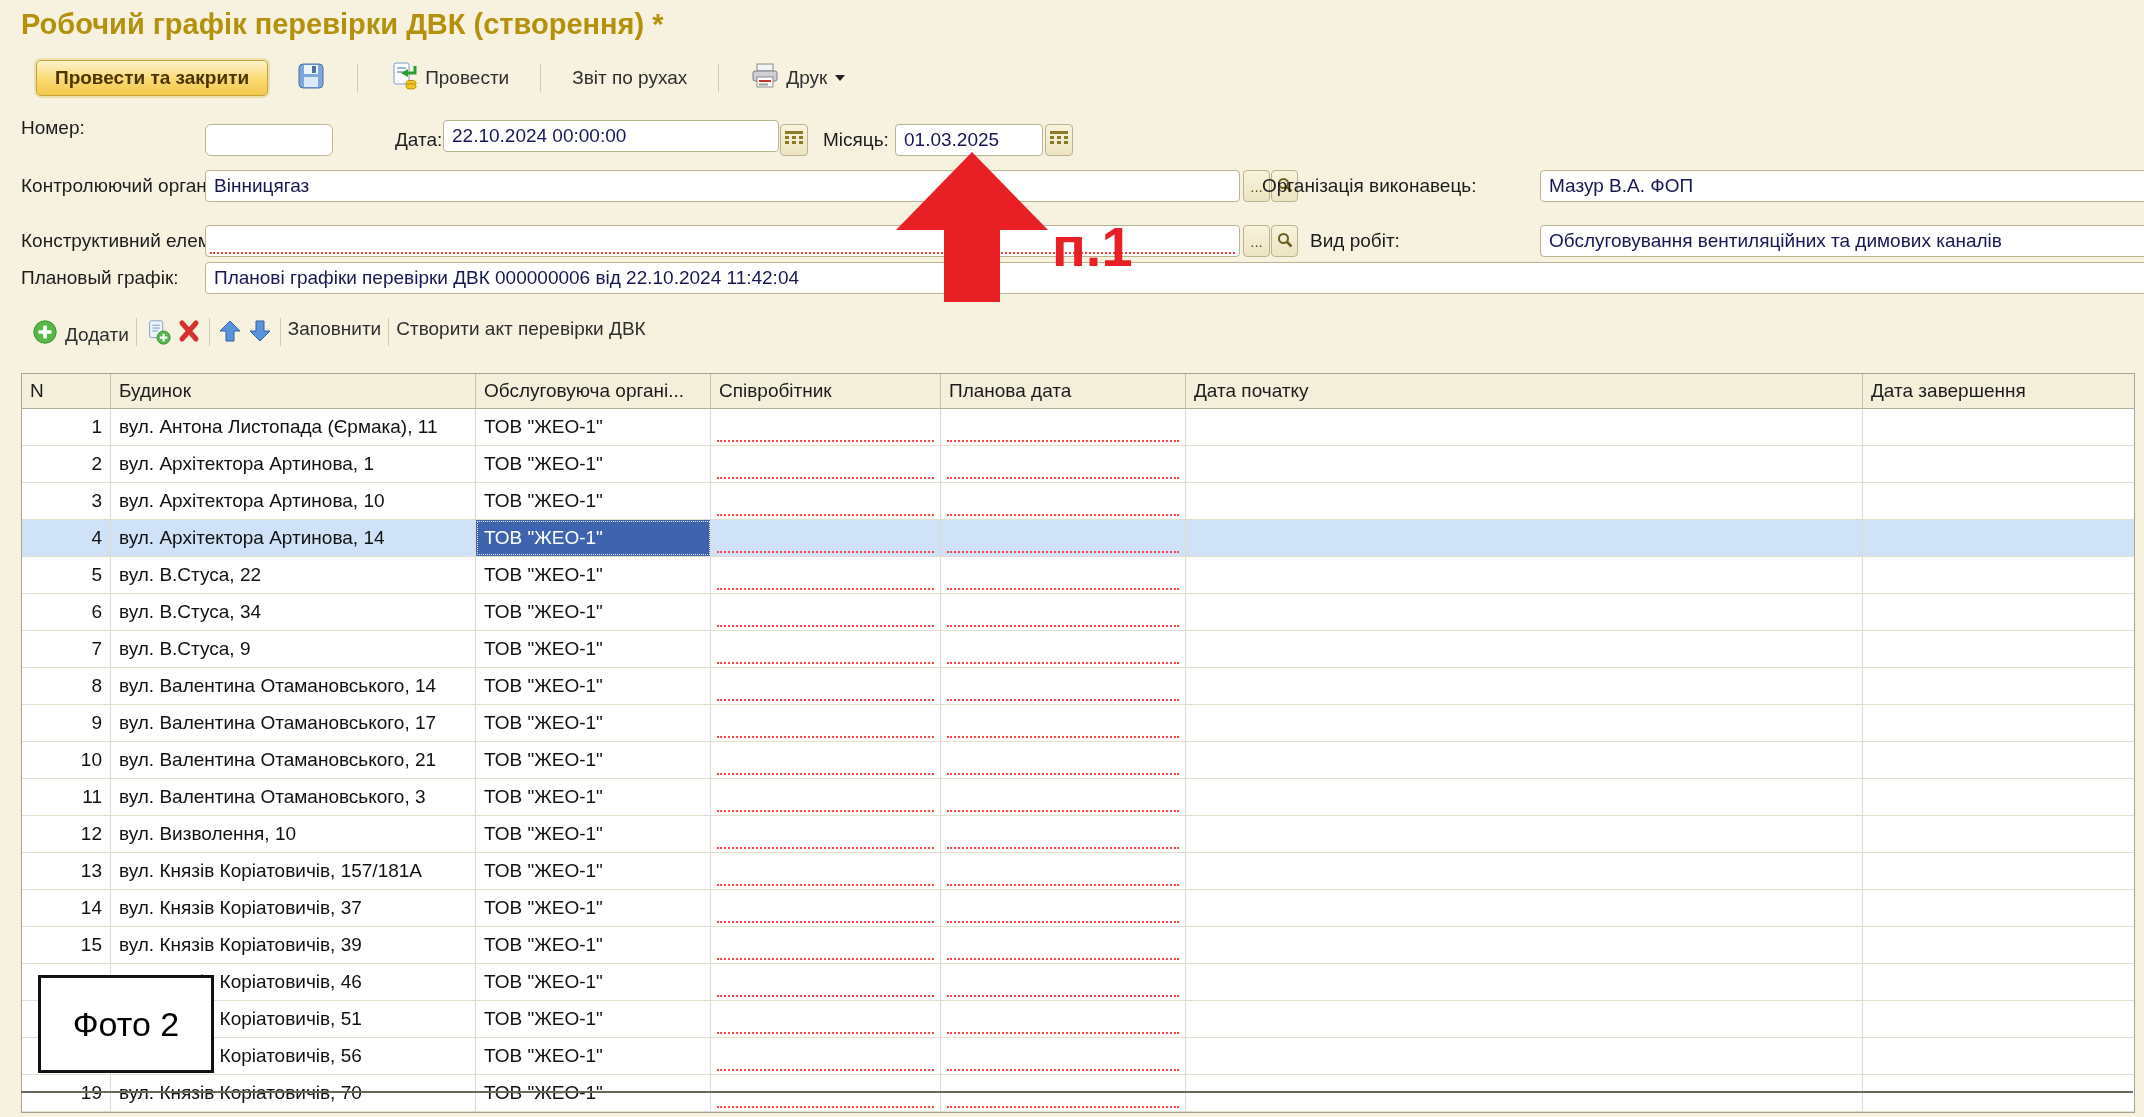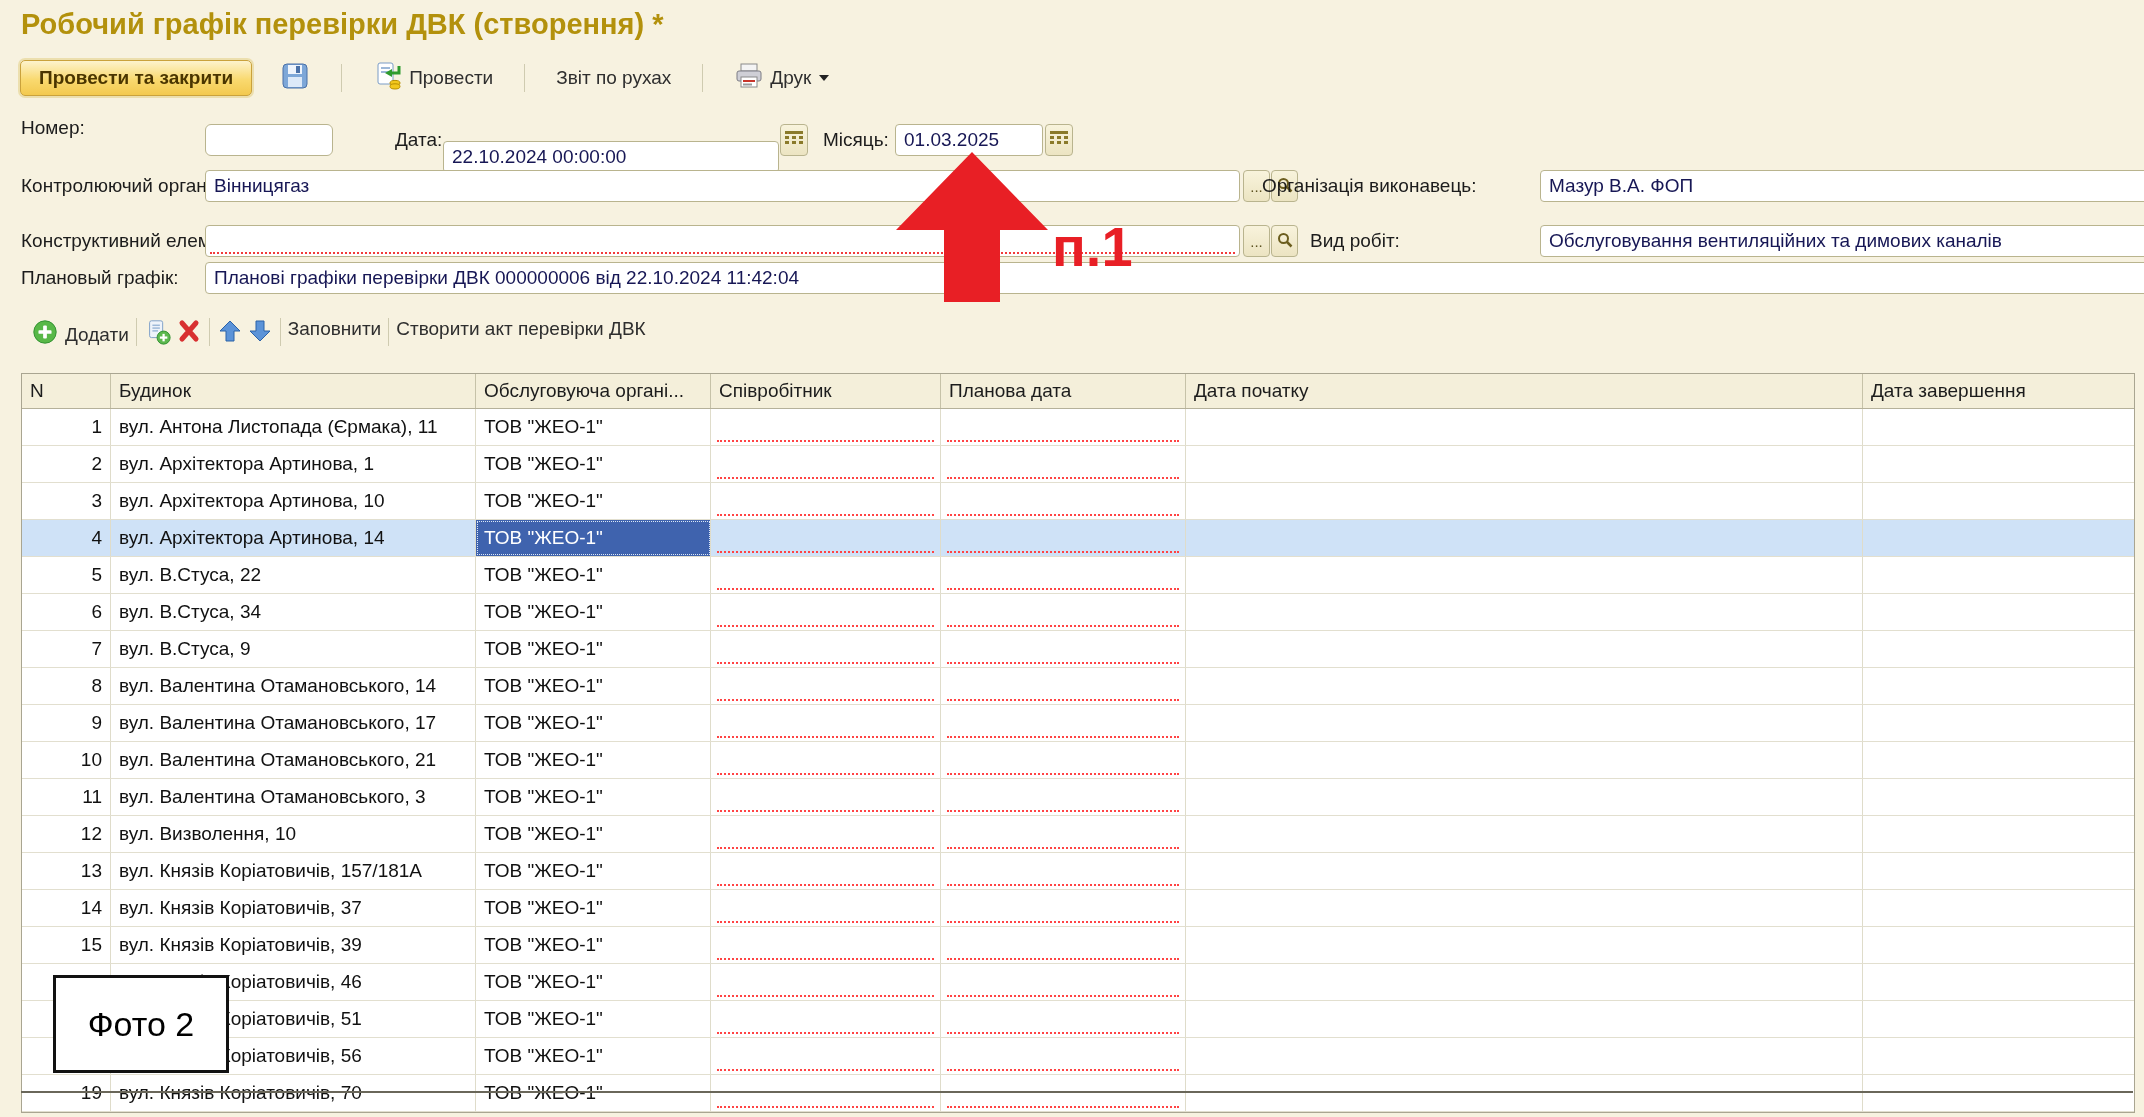--- a/index.html
+++ b/index.html
@@ -1,21 +1,21 @@
 <!DOCTYPE html>
 <html><head>
 <meta charset="utf-8">
 <style>
   html,body{margin:0;padding:0;}
   .page{position:relative;width:2144px;height:1117px;background:#f7f2e0;overflow:hidden;
         font-family:"Liberation Sans",sans-serif;font-size:19px;color:#1c1c1c;}
   
   .title{position:absolute;left:21px;top:8px;font-size:29px;font-weight:bold;color:#b3910c;}
   
-  .toolbar{position:absolute;left:0;top:56px;height:44px;display:flex;align-items:center;gap:28px;padding-left:20px;}
+  .toolbar{position:absolute;left:16px;top:56px;height:44px;display:flex;align-items:center;gap:28px;padding-left:20px;}
   .tbl-toolbar{position:absolute;left:31px;top:318px;height:42px;display:flex;align-items:flex-start;gap:4px;}
   .btn-primary{display:inline-block;padding:6px 18px;font-size:19px;font-weight:bold;color:#4a3500;
       background:linear-gradient(#fdf3cd,#f9d96f 55%,#f3c94f);border:1px solid #caa23c;border-radius:5px;
       box-shadow:0 0 0 2px #ecdfae;cursor:default;}
   .tool-item{display:flex;align-items:center;gap:6px;color:#2e2e2e;}
   .vsep{width:1px;height:28px;background:#cfcbb0;margin:0 3px;}
   .caret{width:0;height:0;border-left:5px solid transparent;border-right:5px solid transparent;border-top:6px solid #222;margin-left:2px;}
   
   .flabel{position:absolute;line-height:32px;white-space:nowrap;}
   .ffield{position:absolute;height:32px;line-height:30px;padding:0 8px;box-sizing:border-box;background:#fff;
@@ -35,21 +35,21 @@
   .cell:last-child{border-right:none;}
   .cell-n{text-align:right;}
   .req-line{position:absolute;left:6px;right:6px;bottom:3px;border-bottom:2px dotted #f44;}
   .grid-row.selected{background:#cfe2f7;}
   .grid-row.selected .cell{background:#cfe2f7;}
   .grid-row.selected .cell-org{background:#3f63ae;color:#fff;outline:1px dotted #dce9f8;outline-offset:-2px;}
   .bottom-line{position:absolute;left:21px;top:1091px;width:2112px;height:2px;background:#6a675a;}
   
   .arrow-svg{position:absolute;left:896px;top:152px;z-index:20;}
   .p1-label{position:absolute;left:1052px;top:214px;font-size:56px;font-weight:bold;color:#e81f25;z-index:20;}
-  .photo-box{position:absolute;left:53px;top:975px;width:170px;height:92px;background:#fff;border:3px solid #111;
+  .photo-box{position:absolute;left:38px;top:975px;width:170px;height:92px;background:#fff;border:3px solid #111;
       z-index:20;display:flex;align-items:center;justify-content:center;font-size:34px;color:#000;}
 </style>
 </head>
 <body>
 
 <div class="page">
 
   <div class="title">Робочий графік перевірки ДВК (створення) *</div>
 
   <div class="toolbar">
@@ -89,21 +89,21 @@
             <rect x="9" y="21.5" width="9" height="2" fill="#999"></rect>
           </svg></span>
       <span>Друк</span>
       <span class="caret"></span>
     </span>
   </div>
 
   <span class="flabel" style="left:21px;top:112px;">Номер:</span>
   <div class="ffield" style="left:205px;top:124px;width:128px;border-radius:6px;"></div>
   <span class="flabel" style="left:395px;top:124px;">Дата:</span>
-  <div class="ffield" style="left:443px;top:141px;width:336px;">22.10.2024 00:00:00</div>
+  <div class="ffield" style="left:443px;top:120px;width:336px;">22.10.2024 00:00:00</div>
   <div class="fbtn" style="left:780px;top:124px;">
     <span><svg width="18" height="16">
           <g fill="#8a7a2a">
             <rect x="0" y="0" width="18" height="3"></rect>
             <rect x="0" y="5" width="4" height="3"></rect>
             <rect x="7" y="5" width="4" height="3"></rect>
             <rect x="14" y="5" width="4" height="3"></rect>
             <rect x="0" y="10" width="4" height="3"></rect>
             <rect x="7" y="10" width="4" height="3"></rect>
             <rect x="14" y="10" width="4" height="3"></rect>

